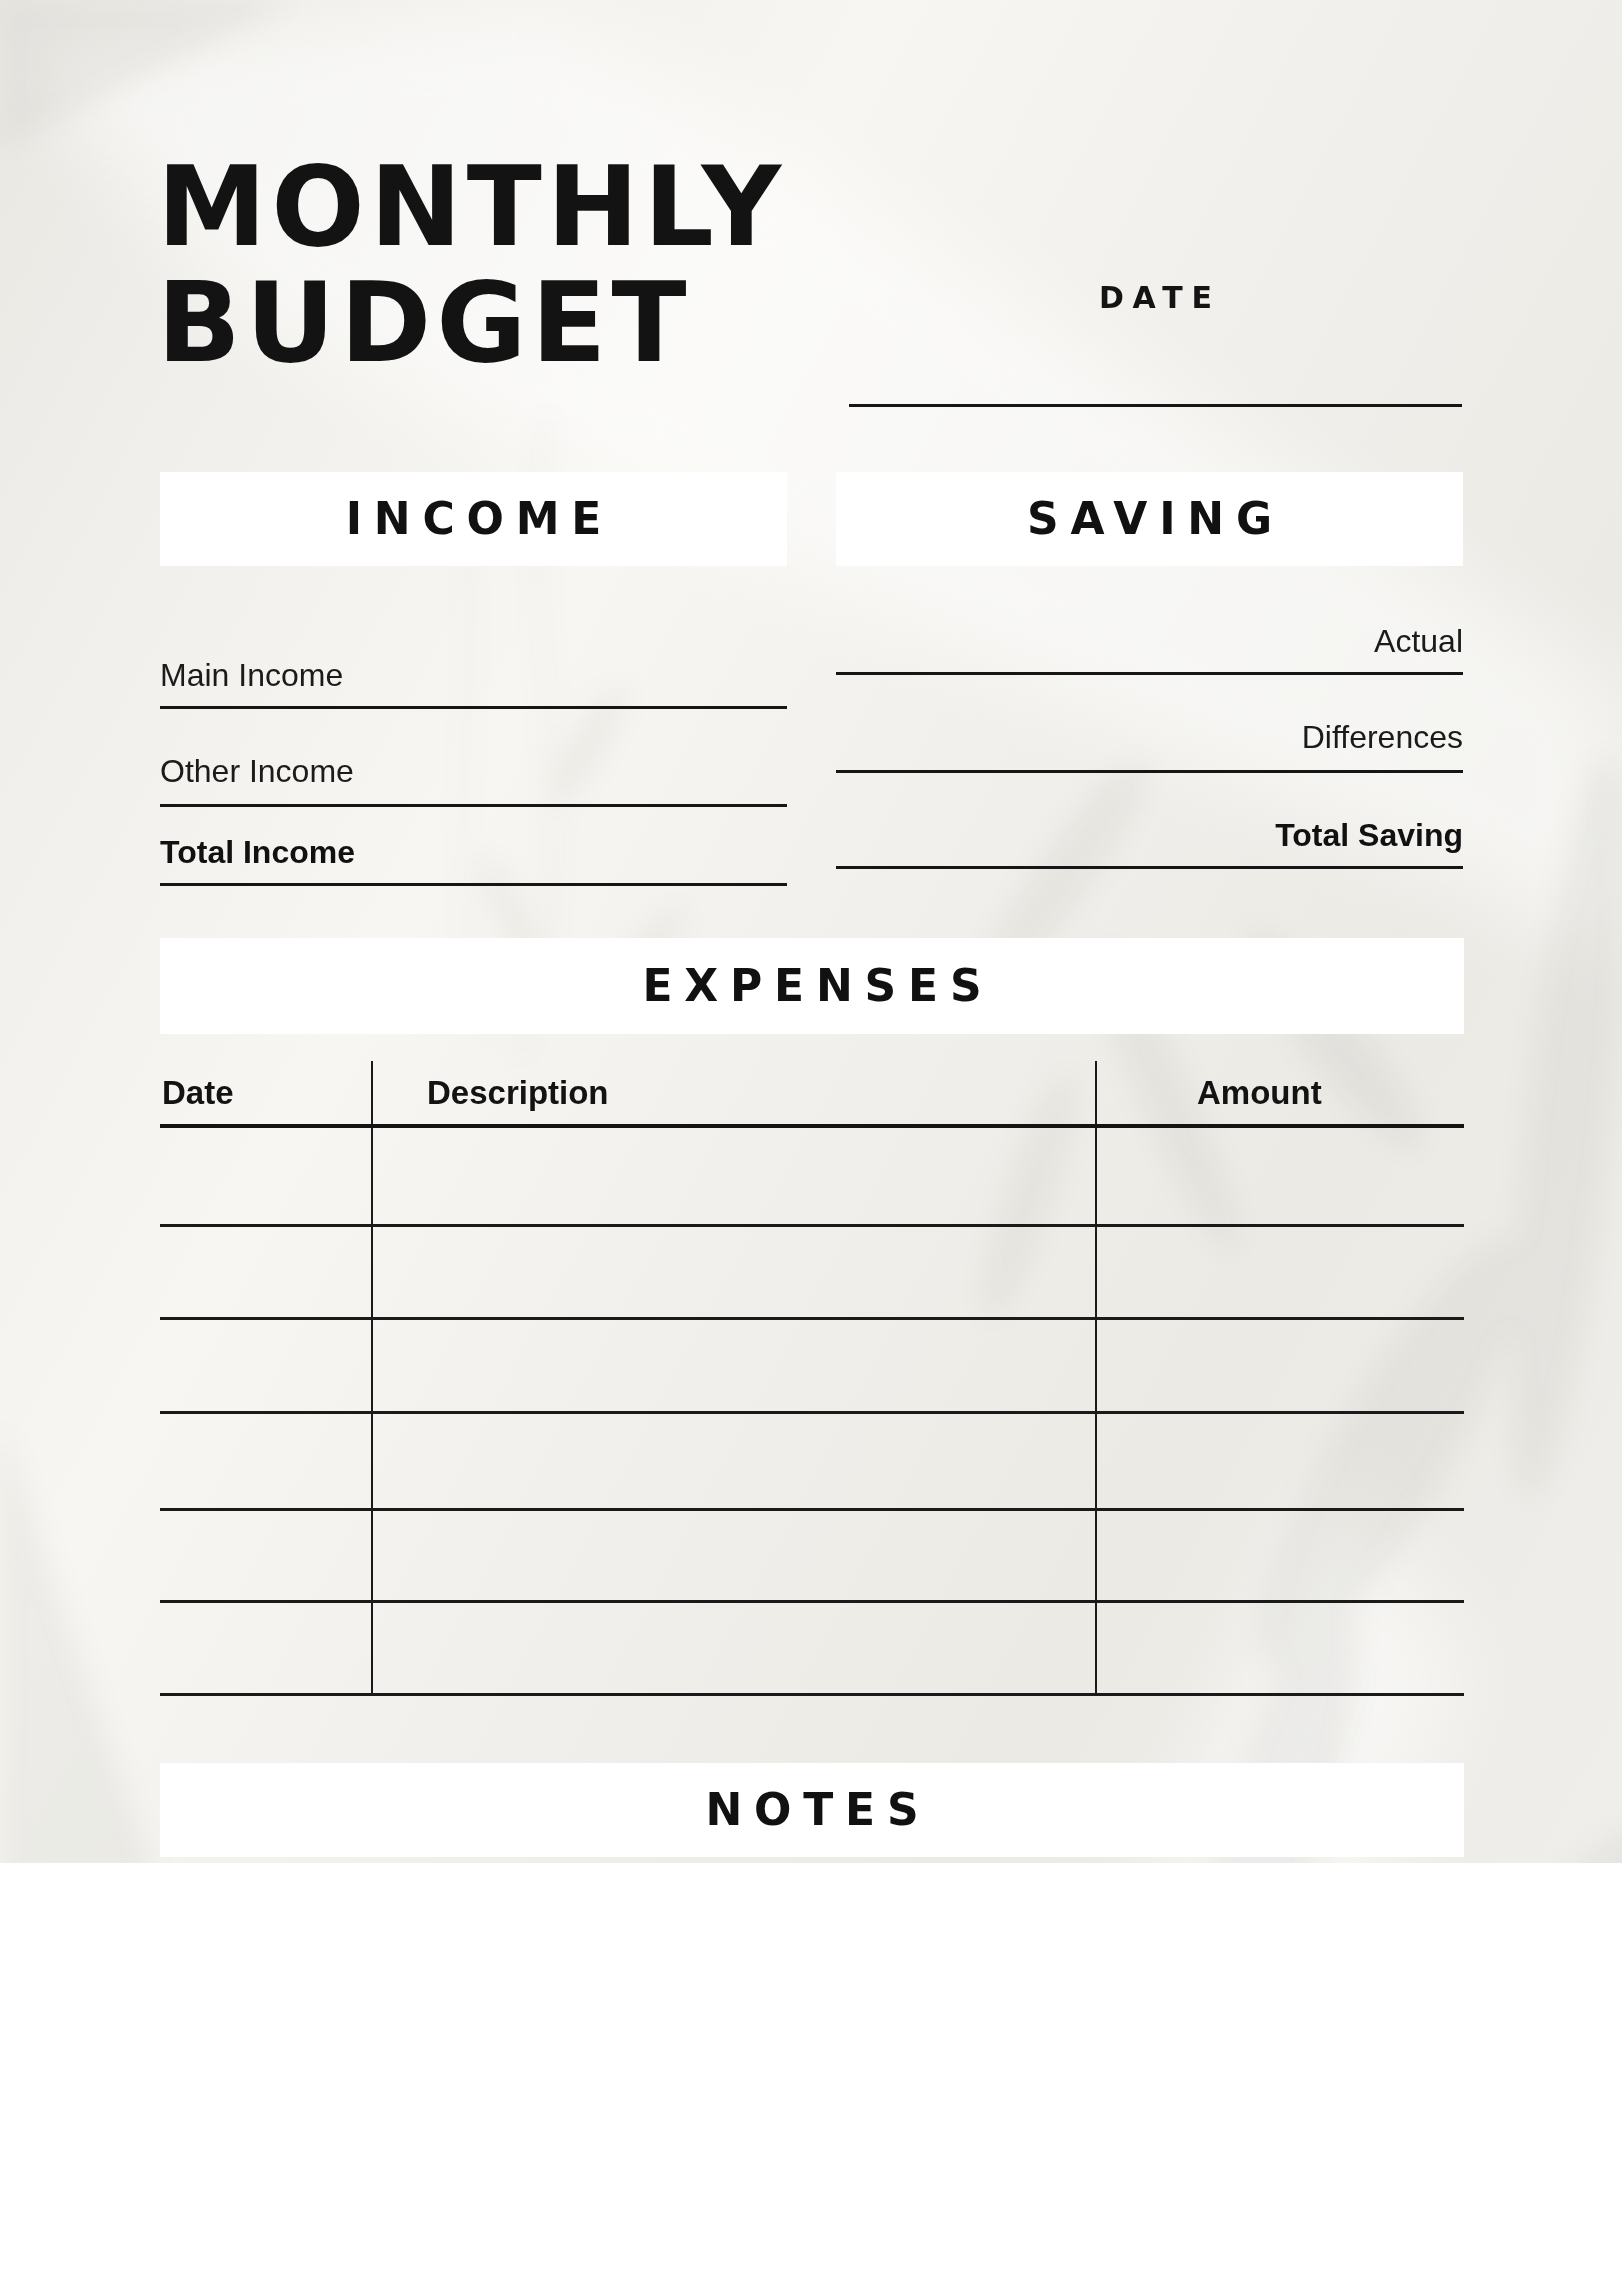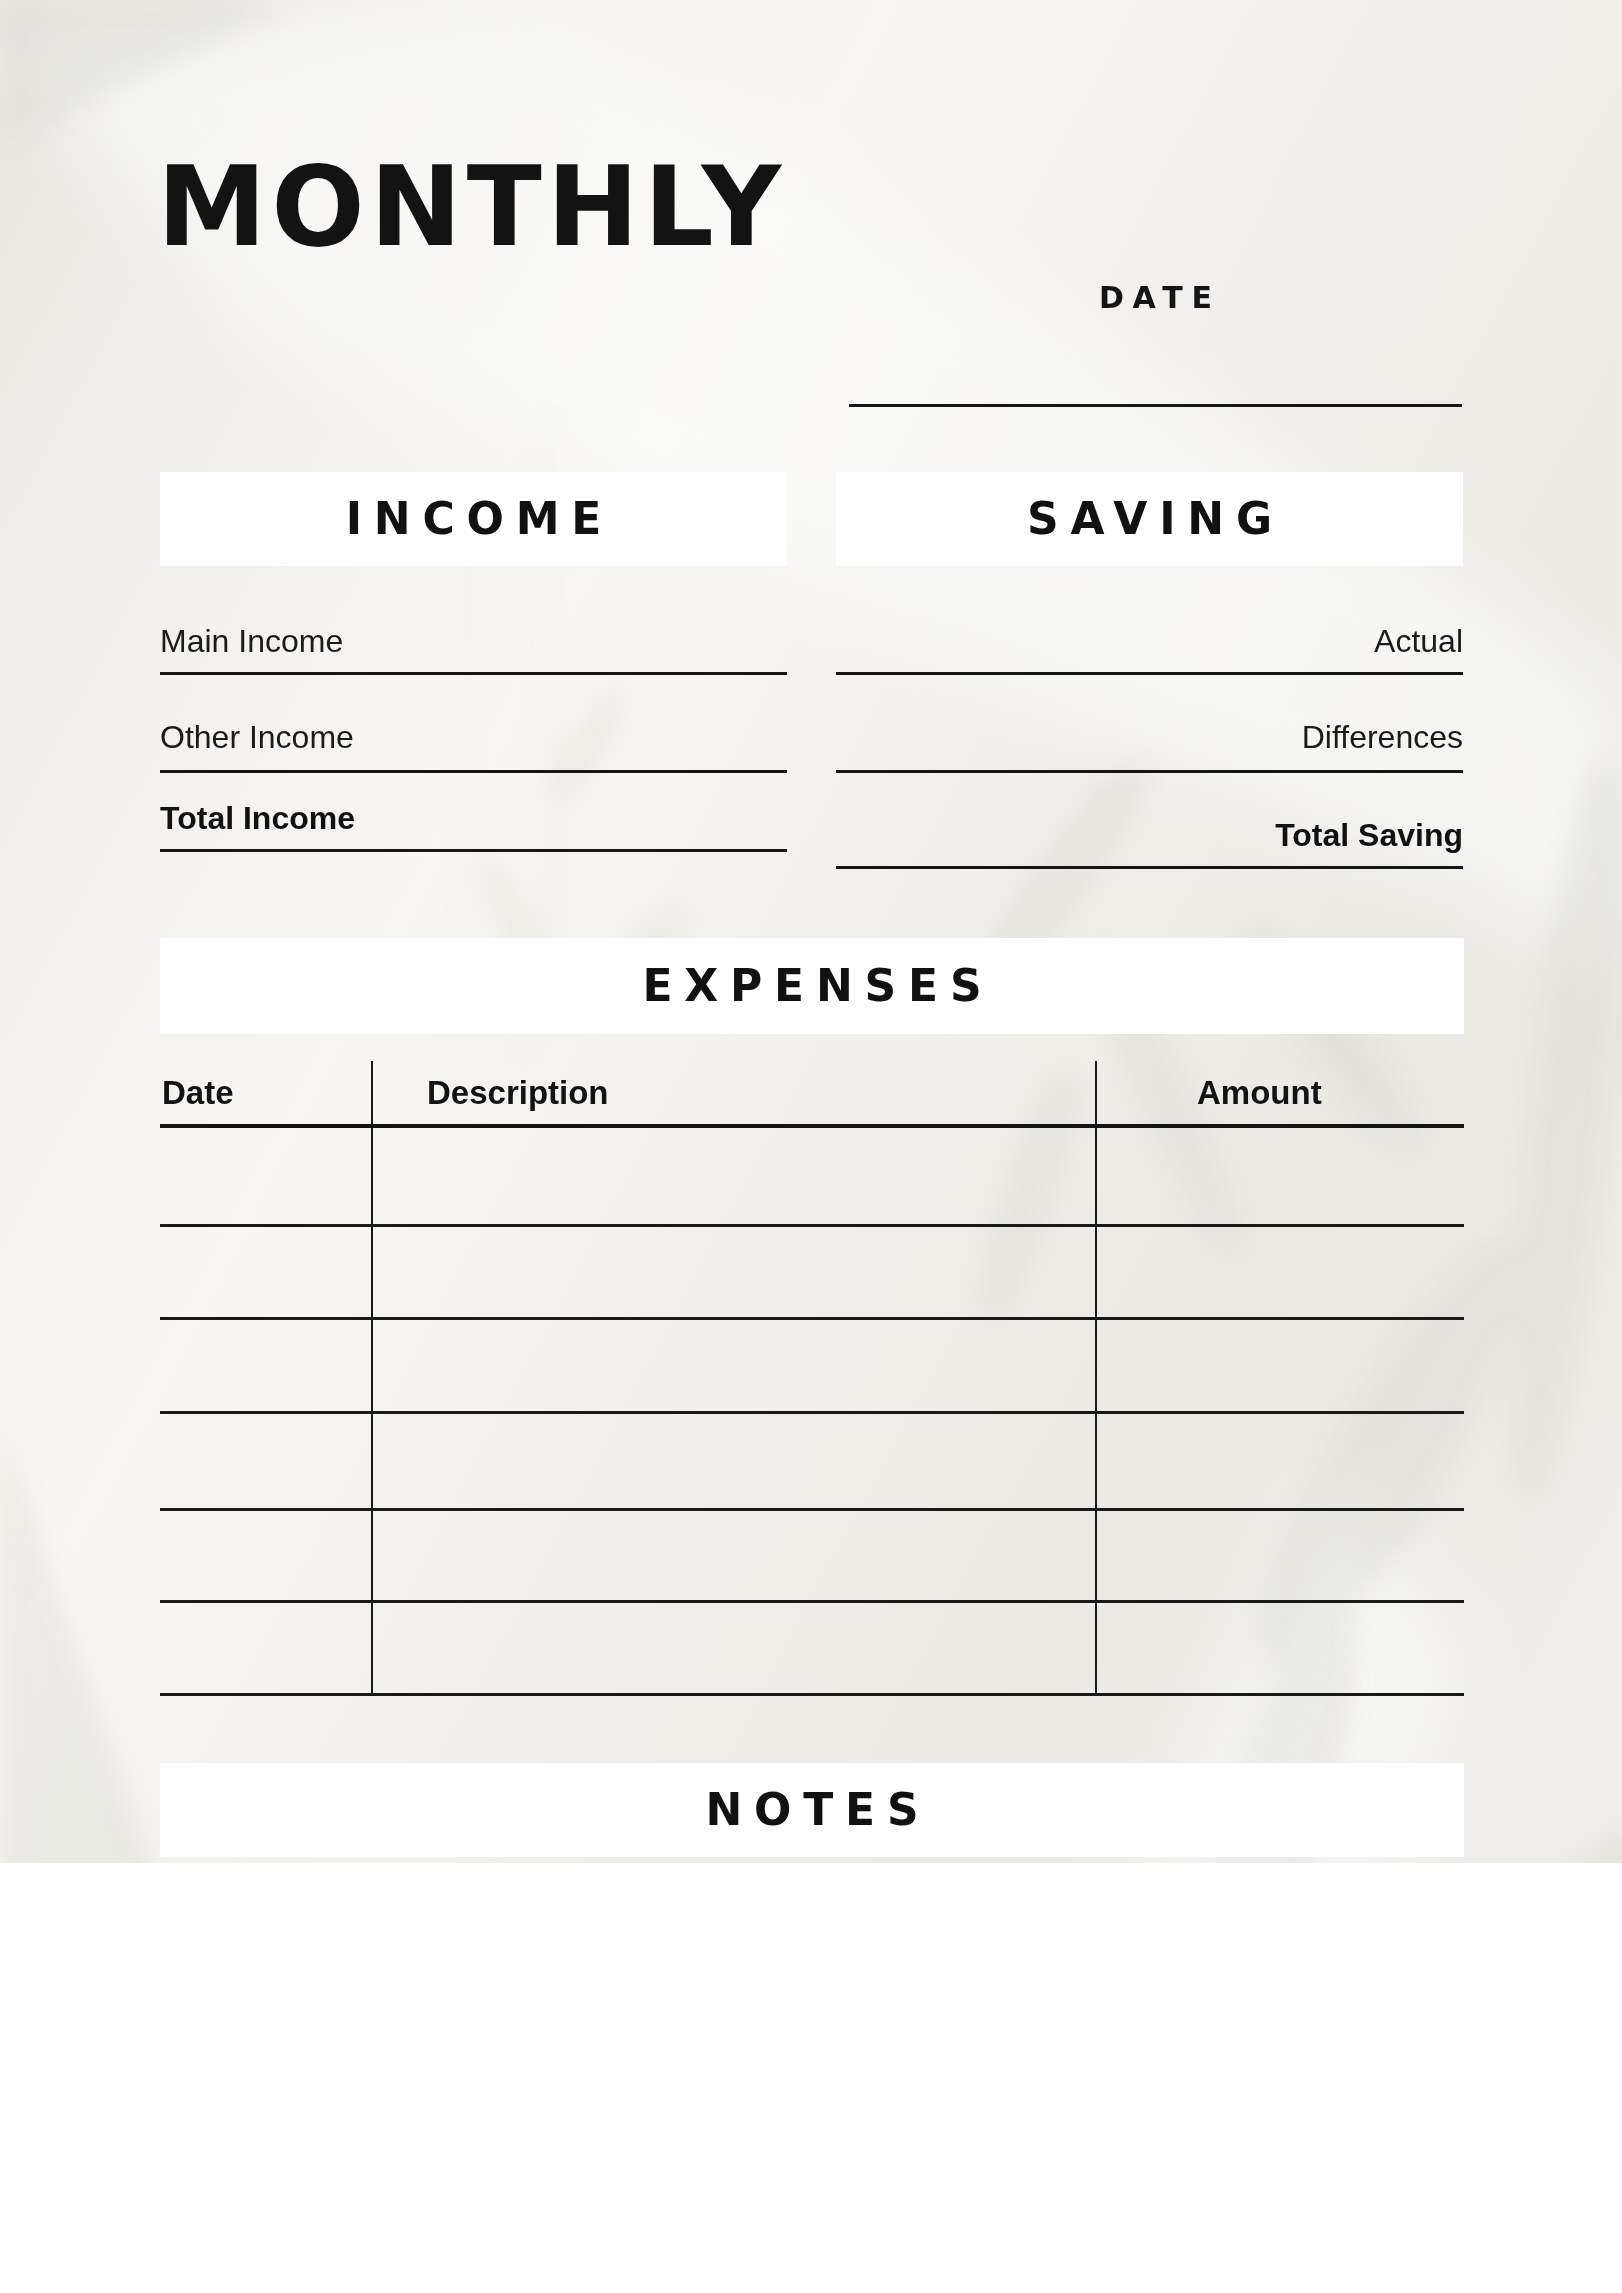--- a/index.html
+++ b/index.html
@@ -34,21 +34,21 @@
   .bar-saving{left:836px;top:472px;width:627px;}
   .bar-expenses{left:160px;top:938px;width:1304px;height:96px;line-height:96px;}
   .bar-notes{left:160px;top:1763px;width:1304px;}
   
   .field-label{
     height:41px;line-height:41px;font-size:32px;color:#1b1b1b;
     font-family:"Liberation Sans", sans-serif;
   }
   .field-label.bold{font-weight:bold;color:#111111;}
   .field-line{height:2.9px;background:#161616;}
-  .col-income{left:160px;width:627px;}
+  .col-income{left:160px;width:627px;margin-top:34px;}
   .col-saving{left:836px;width:627px;text-align:right;}
   
   .expense-table{left:160px;top:1061px;width:1304px;height:635px;}
   .expense-table .vline{position:absolute;top:0;width:2px;height:635px;background:#1a1a1a;}
   .expense-table .hline{position:absolute;left:0;width:100%;height:2.9px;background:#1a1a1a;}
   .expense-table .hline.thick{height:3.9px;background:#141414;}
   .th{
     position:absolute;top:11.8px;height:39px;line-height:39px;
     font-size:33px;font-weight:bold;color:#131313;
     font-family:"Liberation Sans", sans-serif;
@@ -93,20 +93,21 @@
       <path d="M560 420 C 520 650, 610 820, 530 1080" stroke="#8a887f" stroke-width="7" fill="none"></path>
       <path d="M470 520 C 500 700, 440 880, 500 1060" stroke="#8a887f" stroke-width="5" fill="none"></path>
       <ellipse cx="600" cy="760" rx="16" ry="70" transform="rotate(30 600 760)"></ellipse>
       <ellipse cx="520" cy="930" rx="14" ry="64" transform="rotate(-26 520 930)"></ellipse>
       <ellipse cx="650" cy="980" rx="15" ry="72" transform="rotate(42 650 980)"></ellipse>
     </g>
   </svg>
 
   <div class="abs title">
     <div>MONTHLY</div>
+    <div>BUDGET</div>
   </div>
 
   <div class="abs date-label">DATE</div>
   <div class="abs date-line"></div>
 
   <div class="abs bar bar-income">INCOME</div>
   <div class="abs col-income" style="top:621px;">
     <div class="field-label">Main Income</div>
     <div class="field-line" style="margin-top:9.8px;"></div>
   </div>

